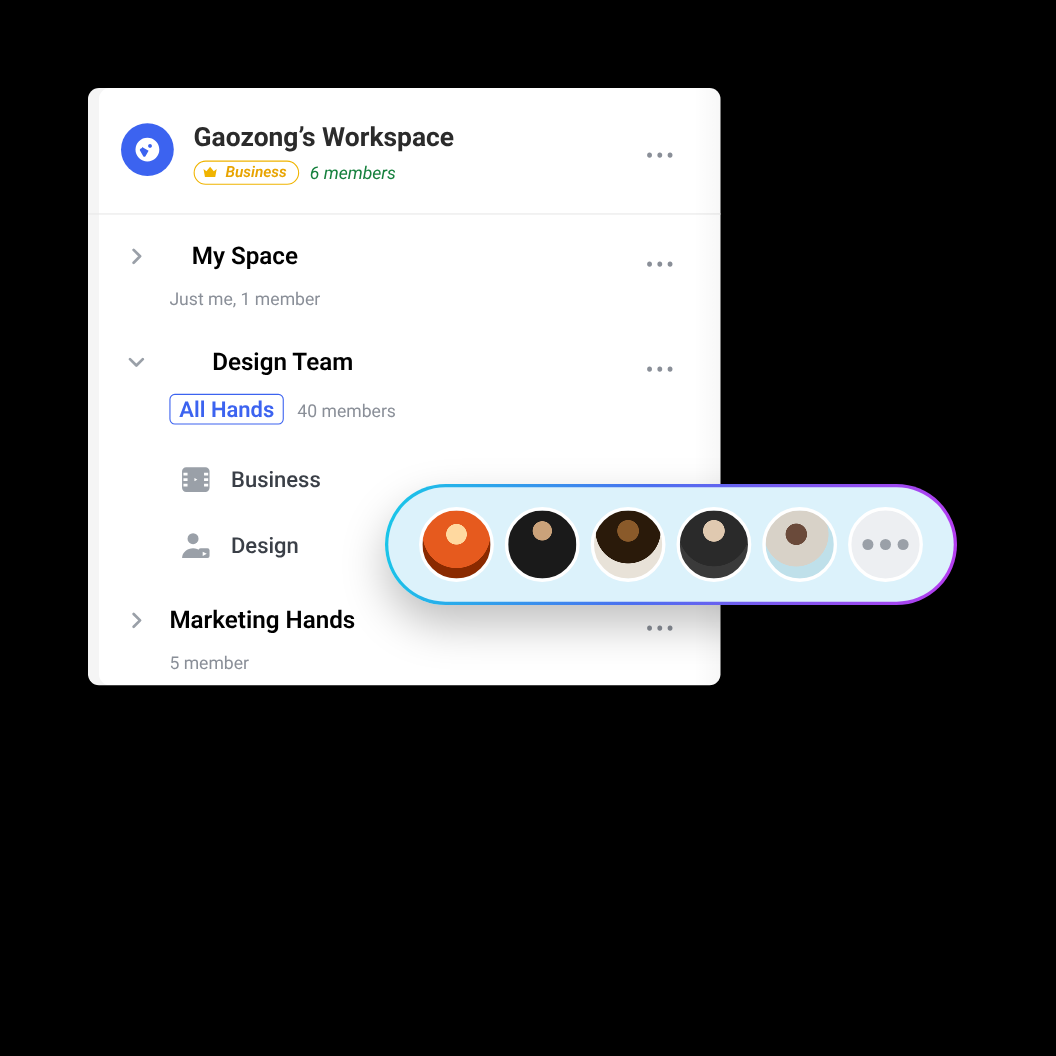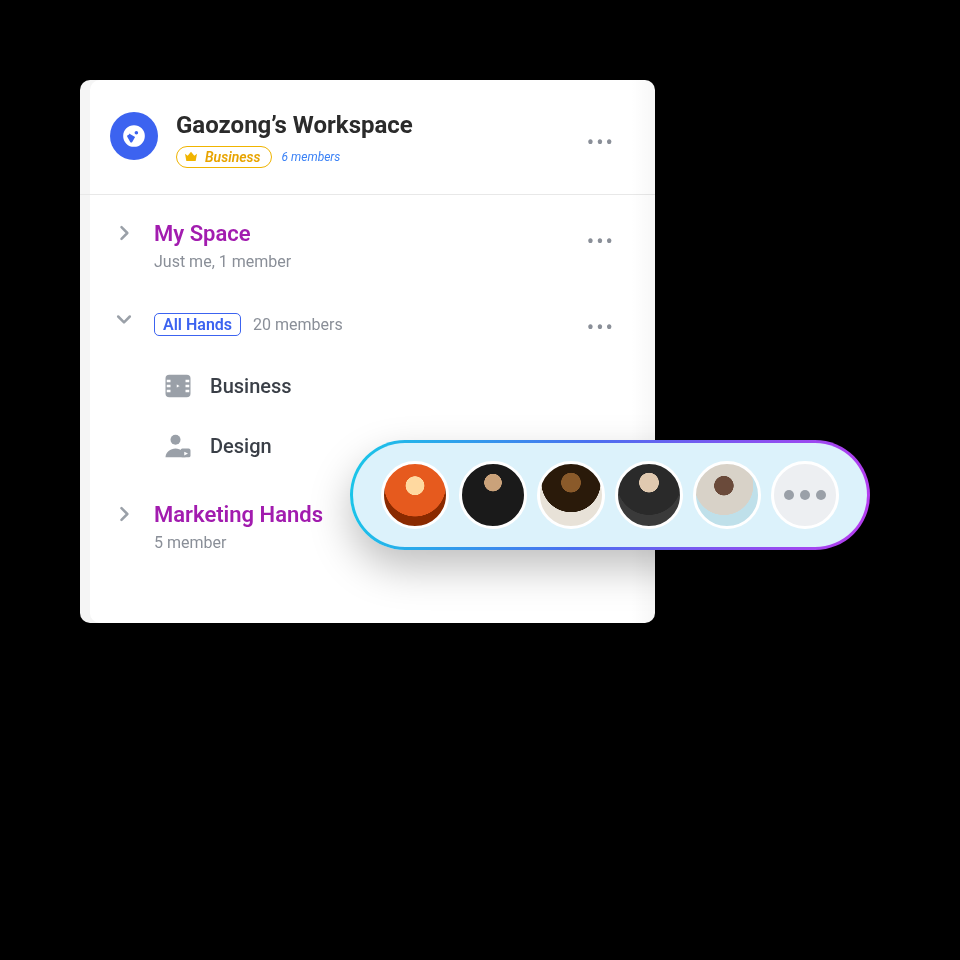--- a/index.html
+++ b/index.html
@@ -26,40 +26,40 @@
     background:#3C63F0;display:flex;align-items:center;justify-content:center;color:#fff;flex:0 0 48px;
   }
   .ws-title{font-size:24px;font-weight:700;color:#2b2b2b;line-height:1.1;}
   .ws-sub{margin-top:8px;display:flex;align-items:center;gap:10px;font-style:italic;}
   .badge-biz{
     display:inline-flex;align-items:center;gap:6px;
     border:1.5px solid #F0B400;color:#E8A400;font-weight:600;font-size:14px;
     padding:2px 10px 2px 6px;border-radius:999px;background:#fff;
   }
   .crown{width:16px;height:16px;display:inline-block;}
-  .muted{color:#3b82f6;font-size:12px;}
+  .muted{color:#15803d;font-size:16px;}
   .dots{
     color:#8a8f98;font-size:22px;letter-spacing:2px;cursor:pointer;
     padding:6px;line-height:1;user-select:none;
   }
   .head .dots{position:absolute;right:34px;top:46px;}
   .section{padding:0 30px;}
   .item{
     display:flex;align-items:flex-start;gap:16px;position:relative;
     padding:26px 0 10px 0;
   }
   .chev{
     width:28px;flex:0 0 28px;display:flex;align-items:center;justify-content:center;
     color:#9aa0a8;margin-top:2px;cursor:pointer;
   }
-  .it-title{font-size:22px;font-weight:600;color:#a21caf;}
-  .it-sub{margin-top:6px;color:#8a8f98;font-size:16px;}
+  .it-title{font-size:22px;font-weight:600;color:#000000;text-align:center;}
+  .it-sub{margin-top:16px;color:#8a8f98;font-size:16px;}
   .it-sub .tag{
     display:inline-block;border:1.5px solid #3C63F0;color:#3C63F0;font-weight:600;
-    font-size:16px;padding:1px 8px;border-radius:5px;margin-right:8px;background:#fff;
+    font-size:20px;padding:1px 8px;border-radius:5px;margin-right:8px;background:#fff;
   }
   .item .dots{position:absolute;right:4px;top:30px;}
   .children{padding-left:52px;padding-top:10px;}
   .child{
     display:flex;align-items:center;gap:16px;padding:14px 0;cursor:pointer;
   }
   .child .cicon{width:32px;height:32px;flex:0 0 32px;display:flex;align-items:center;justify-content:center;color:#9aa0a8;}
   .child .clabel{font-size:20px;color:#3a3f47;font-weight:500;}
 
   
@@ -131,23 +131,24 @@
         <span class="dots">•••</span>
       </div>
 
       <div class="item">
         <span class="chev">
           <svg viewBox="0 0 24 24" width="20" height="20" fill="none" stroke="#9aa0a8" stroke-width="3" stroke-linecap="round" stroke-linejoin="round">
               <polyline points="5 9 12 16 19 9"></polyline>
             </svg>
         </span>
         <div>
+          <div class="it-title">Design Team</div>
           <div class="it-sub">
             <span class="tag">All Hands</span>
-            <span>20 members</span>
+            <span>40 members</span>
           </div>
         </div>
         <span class="dots">•••</span>
       </div>
 
       <div class="children">
         <div class="child">
           <span class="cicon">
             <svg viewBox="0 0 24 24" width="30" height="30" fill="none" stroke="#9aa0a8" stroke-width="2">
                 <rect x="3" y="4" width="18" height="16" rx="2" fill="#9aa0a8"></rect>

